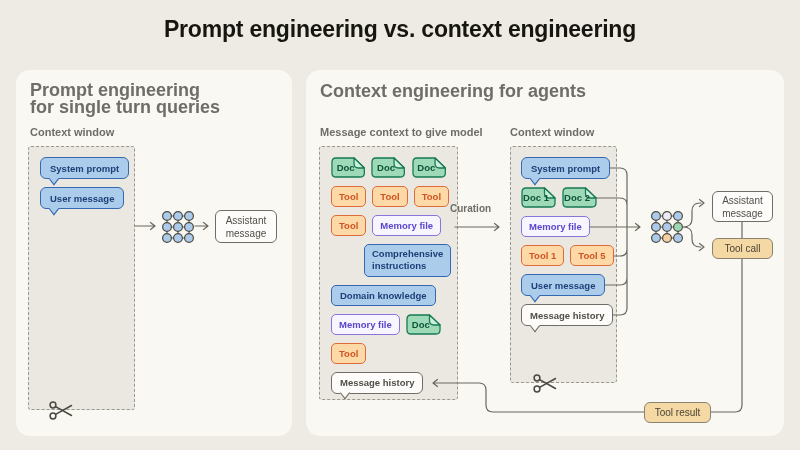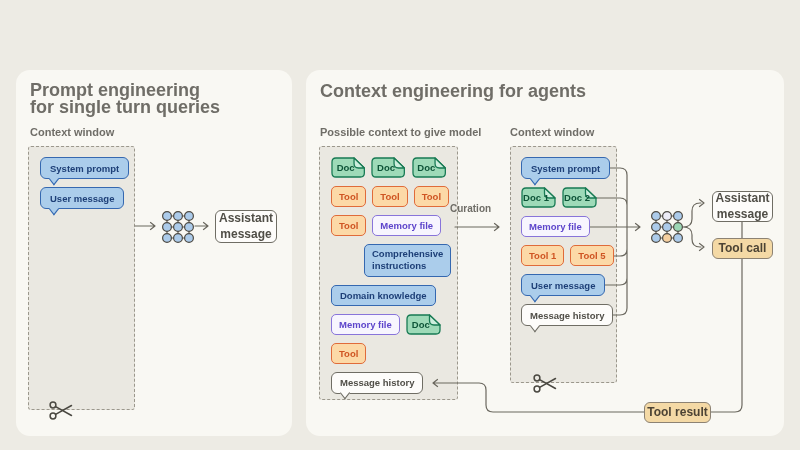--- a/index.html
+++ b/index.html
@@ -42,44 +42,45 @@
   .bubble-blue::after,.bubble-white::after{content:"";position:absolute;left:9px;bottom:-4.5px;
     width:7px;height:7px;background:inherit;border-right:1.3px solid;border-bottom:1.3px solid;
     border-color:inherit;transform:rotate(52deg) skewX(14deg);}
   .doc{width:35px;padding:0;border:none;background:none;}
   .doc .docsvg{position:absolute;inset:0;width:100%;height:100%;}
   .doc .lbl{position:relative;z-index:1;margin-right:5px;color:var(--green-text);}
   .doc-body{fill:var(--green-fill);stroke:var(--green-border);stroke-width:1.3;stroke-linejoin:round;}
   .doc-fold{fill:var(--green-fold);stroke:var(--green-border);stroke-width:1.3;stroke-linejoin:round;}
   .outbox{position:absolute;box-sizing:border-box;border:1.3px solid var(--gray-border);
     background:var(--white-fill);border-radius:6px;display:flex;align-items:center;
-    justify-content:center;text-align:center;font-size:12px;font-weight:700;
+    justify-content:center;text-align:center;font-size:10px;font-weight:400;
     color:var(--gray-text);line-height:1.3;z-index:3;padding:2px;}
   .tanbox{background:var(--tan-fill);border-color:var(--tan-border);color:var(--tan-text);}
   .lines{position:absolute;inset:0;z-index:2;pointer-events:none;}
   .netsvg{position:absolute;width:34px;height:34px;z-index:3;}
   .scissors{position:absolute;z-index:4;}
 </style>
 </head>
 <body>
 
 <div id="stage">
 
+  <div class="title">Prompt engineering vs. context engineering</div>
 
   <div class="card" style="left:16px;top:70px;width:276px;height:366px;"></div>
   <div class="card" style="left:306px;top:70px;width:478px;height:366px;"></div>
 
   <div class="panel-heading" style="left:30px;top:82px;">
     <div>Prompt engineering</div>
     <div>for single turn queries</div>
   </div>
   <div class="small-label" style="left:30px;top:126px;">Context window</div>
 
   <div class="panel-heading" style="left:320px;top:83px;">Context engineering for agents</div>
-  <div class="small-label" style="left:320px;top:126px;">Possible context to give model</div>
+  <div class="small-label" style="left:320px;top:126px;">Message context to give model</div>
   <div class="small-label" style="left:510px;top:126px;">Context window</div>
   <div class="curation" style="left:450px;top:203px;width:58px;">Curation</div>
 
   <div class="dashed" style="left:28px;top:146px;width:107px;height:264px;"></div>
   <div class="dashed" style="left:319px;top:146px;width:139px;height:254px;"></div>
   <div class="dashed" style="left:510px;top:146px;width:107px;height:237px;"></div>
 
   <svg class="lines" width="800" height="450" viewBox="0 0 800 450">
     <path fill="none" stroke="var(--line)" stroke-width="1.2" stroke-linecap="round" stroke-linejoin="round" d="
       M135,226 H154 M150.5,222.5 L155,226 L150.5,229.5

